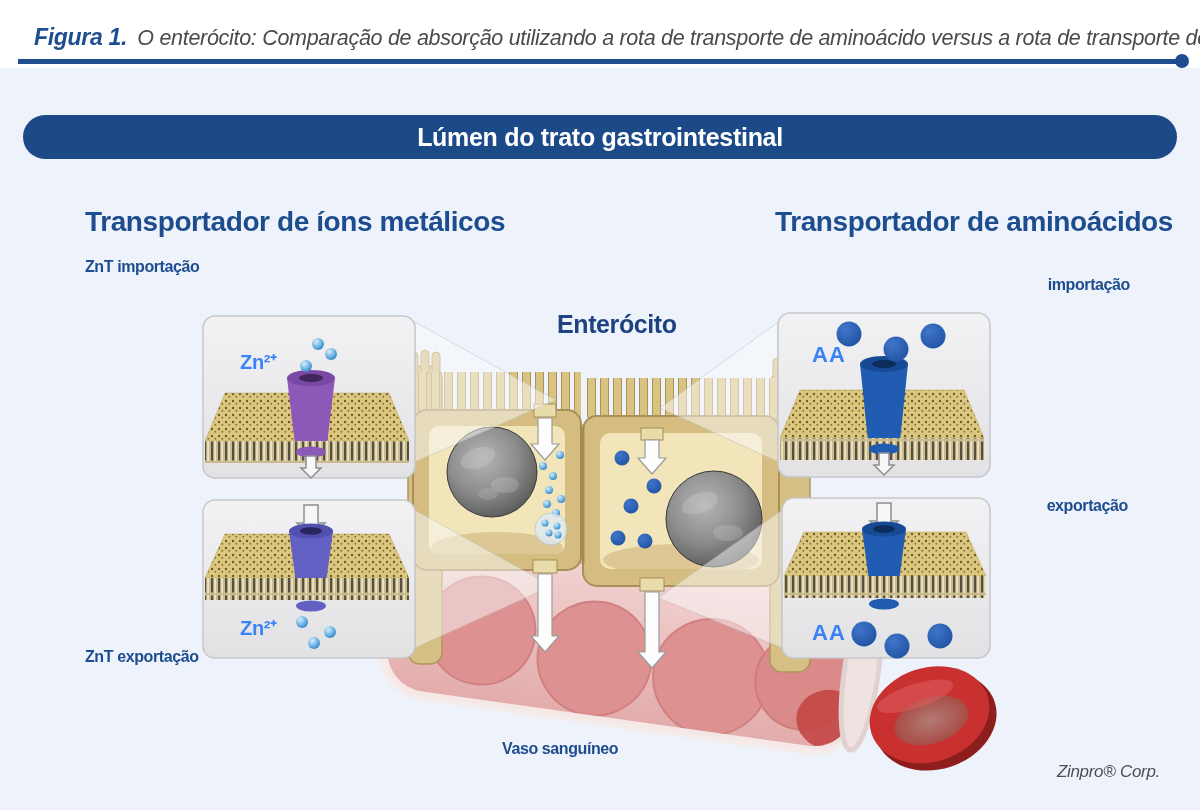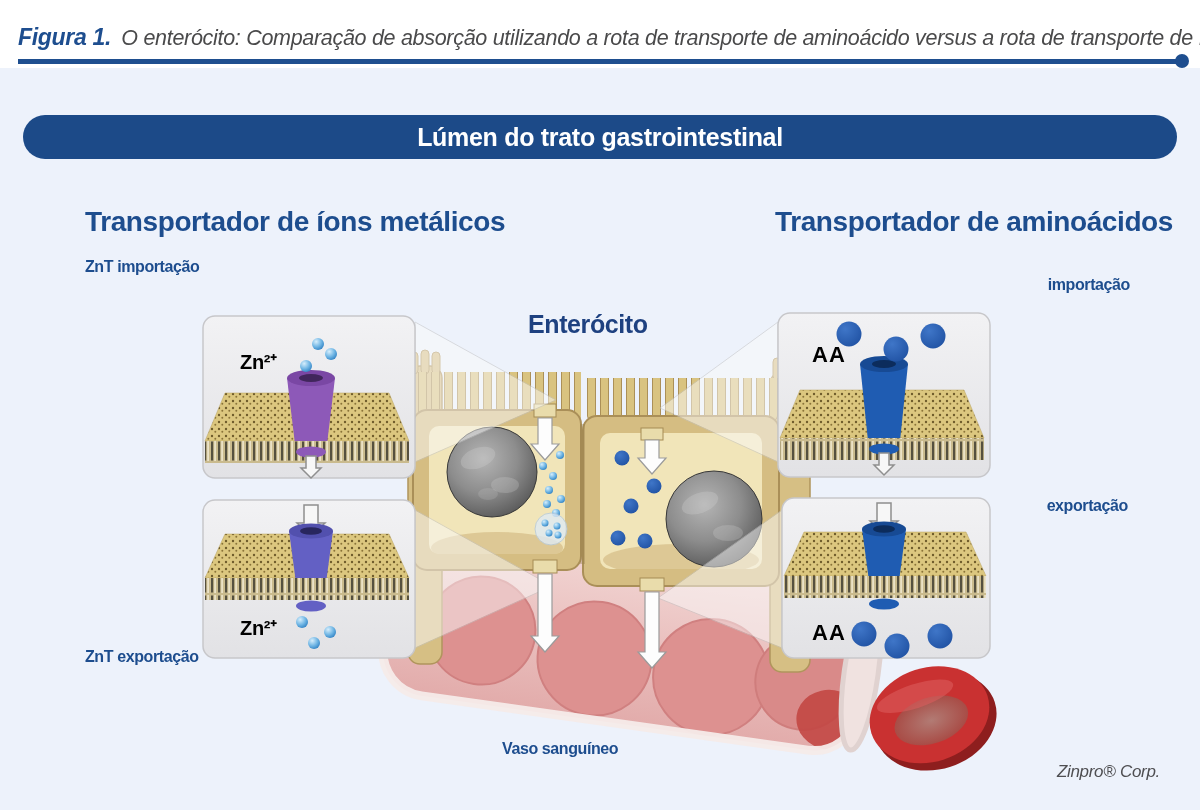--- a/index.html
+++ b/index.html
@@ -1,38 +1,38 @@
 <!DOCTYPE html>
 <html><head>
 <meta charset="utf-8">
 <style>
   html,body{margin:0;padding:0;background:#fff;}
   #stage{position:relative;width:1200px;height:810px;overflow:hidden;background:#ffffff;
          font-family:"Liberation Sans", sans-serif;}
   
   #title-row{position:absolute;left:18px;top:24px;width:1170px;font-style:italic;
              letter-spacing:-0.3px;white-space:nowrap;}
-  #title-row .fig-label{font-size:23px;font-weight:bold;color:#1e4e8f;}
+  #title-row .fig-label{font-size:23px;font-weight:bold;color:#1e4e8f;margin-left:16px;}
   #title-row .fig-text{font-size:21.5px;color:#4a4a4b;margin-left:6px;}
   #title-rule{position:absolute;left:18px;top:59px;width:1162px;height:4.5px;background:#1e4e8f;}
   #title-rule .dot{position:absolute;right:-9px;top:-5px;width:14px;height:14px;border-radius:50%;background:#1e4e8f;}
   
   #figure-bg{position:absolute;left:0;top:68px;width:1200px;height:742px;background:#edf2fb;}
   
   #lumen-banner{position:absolute;left:23px;top:115px;width:1154px;height:44px;border-radius:28px;
                 background:#1c4a88;color:#ffffff;font-size:25px;font-weight:bold;
                 display:flex;align-items:center;justify-content:center;letter-spacing:-0.3px;z-index:3;}
   
   #art{position:absolute;left:0;top:0;width:1200px;height:810px;z-index:1;}
   
   .lbl{position:absolute;color:#1d4d8e;white-space:nowrap;z-index:2;letter-spacing:-0.4px;}
   .lbl.plain{font-size:28px;font-weight:700;}
   .lbl.bold{font-size:16px;font-weight:700;}
-  .lbl.big{font-size:25px;font-weight:700;color:#1e4180;}
-  .ion{position:absolute;color:#000000;font-weight:700;z-index:2;letter-spacing:-0.3px;}
+  .lbl.big{font-size:25px;font-weight:700;color:#1e4180;margin-left:29px;}
+  .ion{position:absolute;color:#3b82f6;font-weight:700;z-index:2;letter-spacing:-0.3px;}
   .ion.zn{font-size:20px;}
   .ion.aa{font-size:22px;letter-spacing:1px;}
   #credit{position:absolute;right:40px;top:762px;font-size:17px;font-style:italic;color:#4f4f52;z-index:2;letter-spacing:-0.3px;}
 </style>
 </head>
 <body>
 
 <div id="stage">
 
   <div id="title-row">

